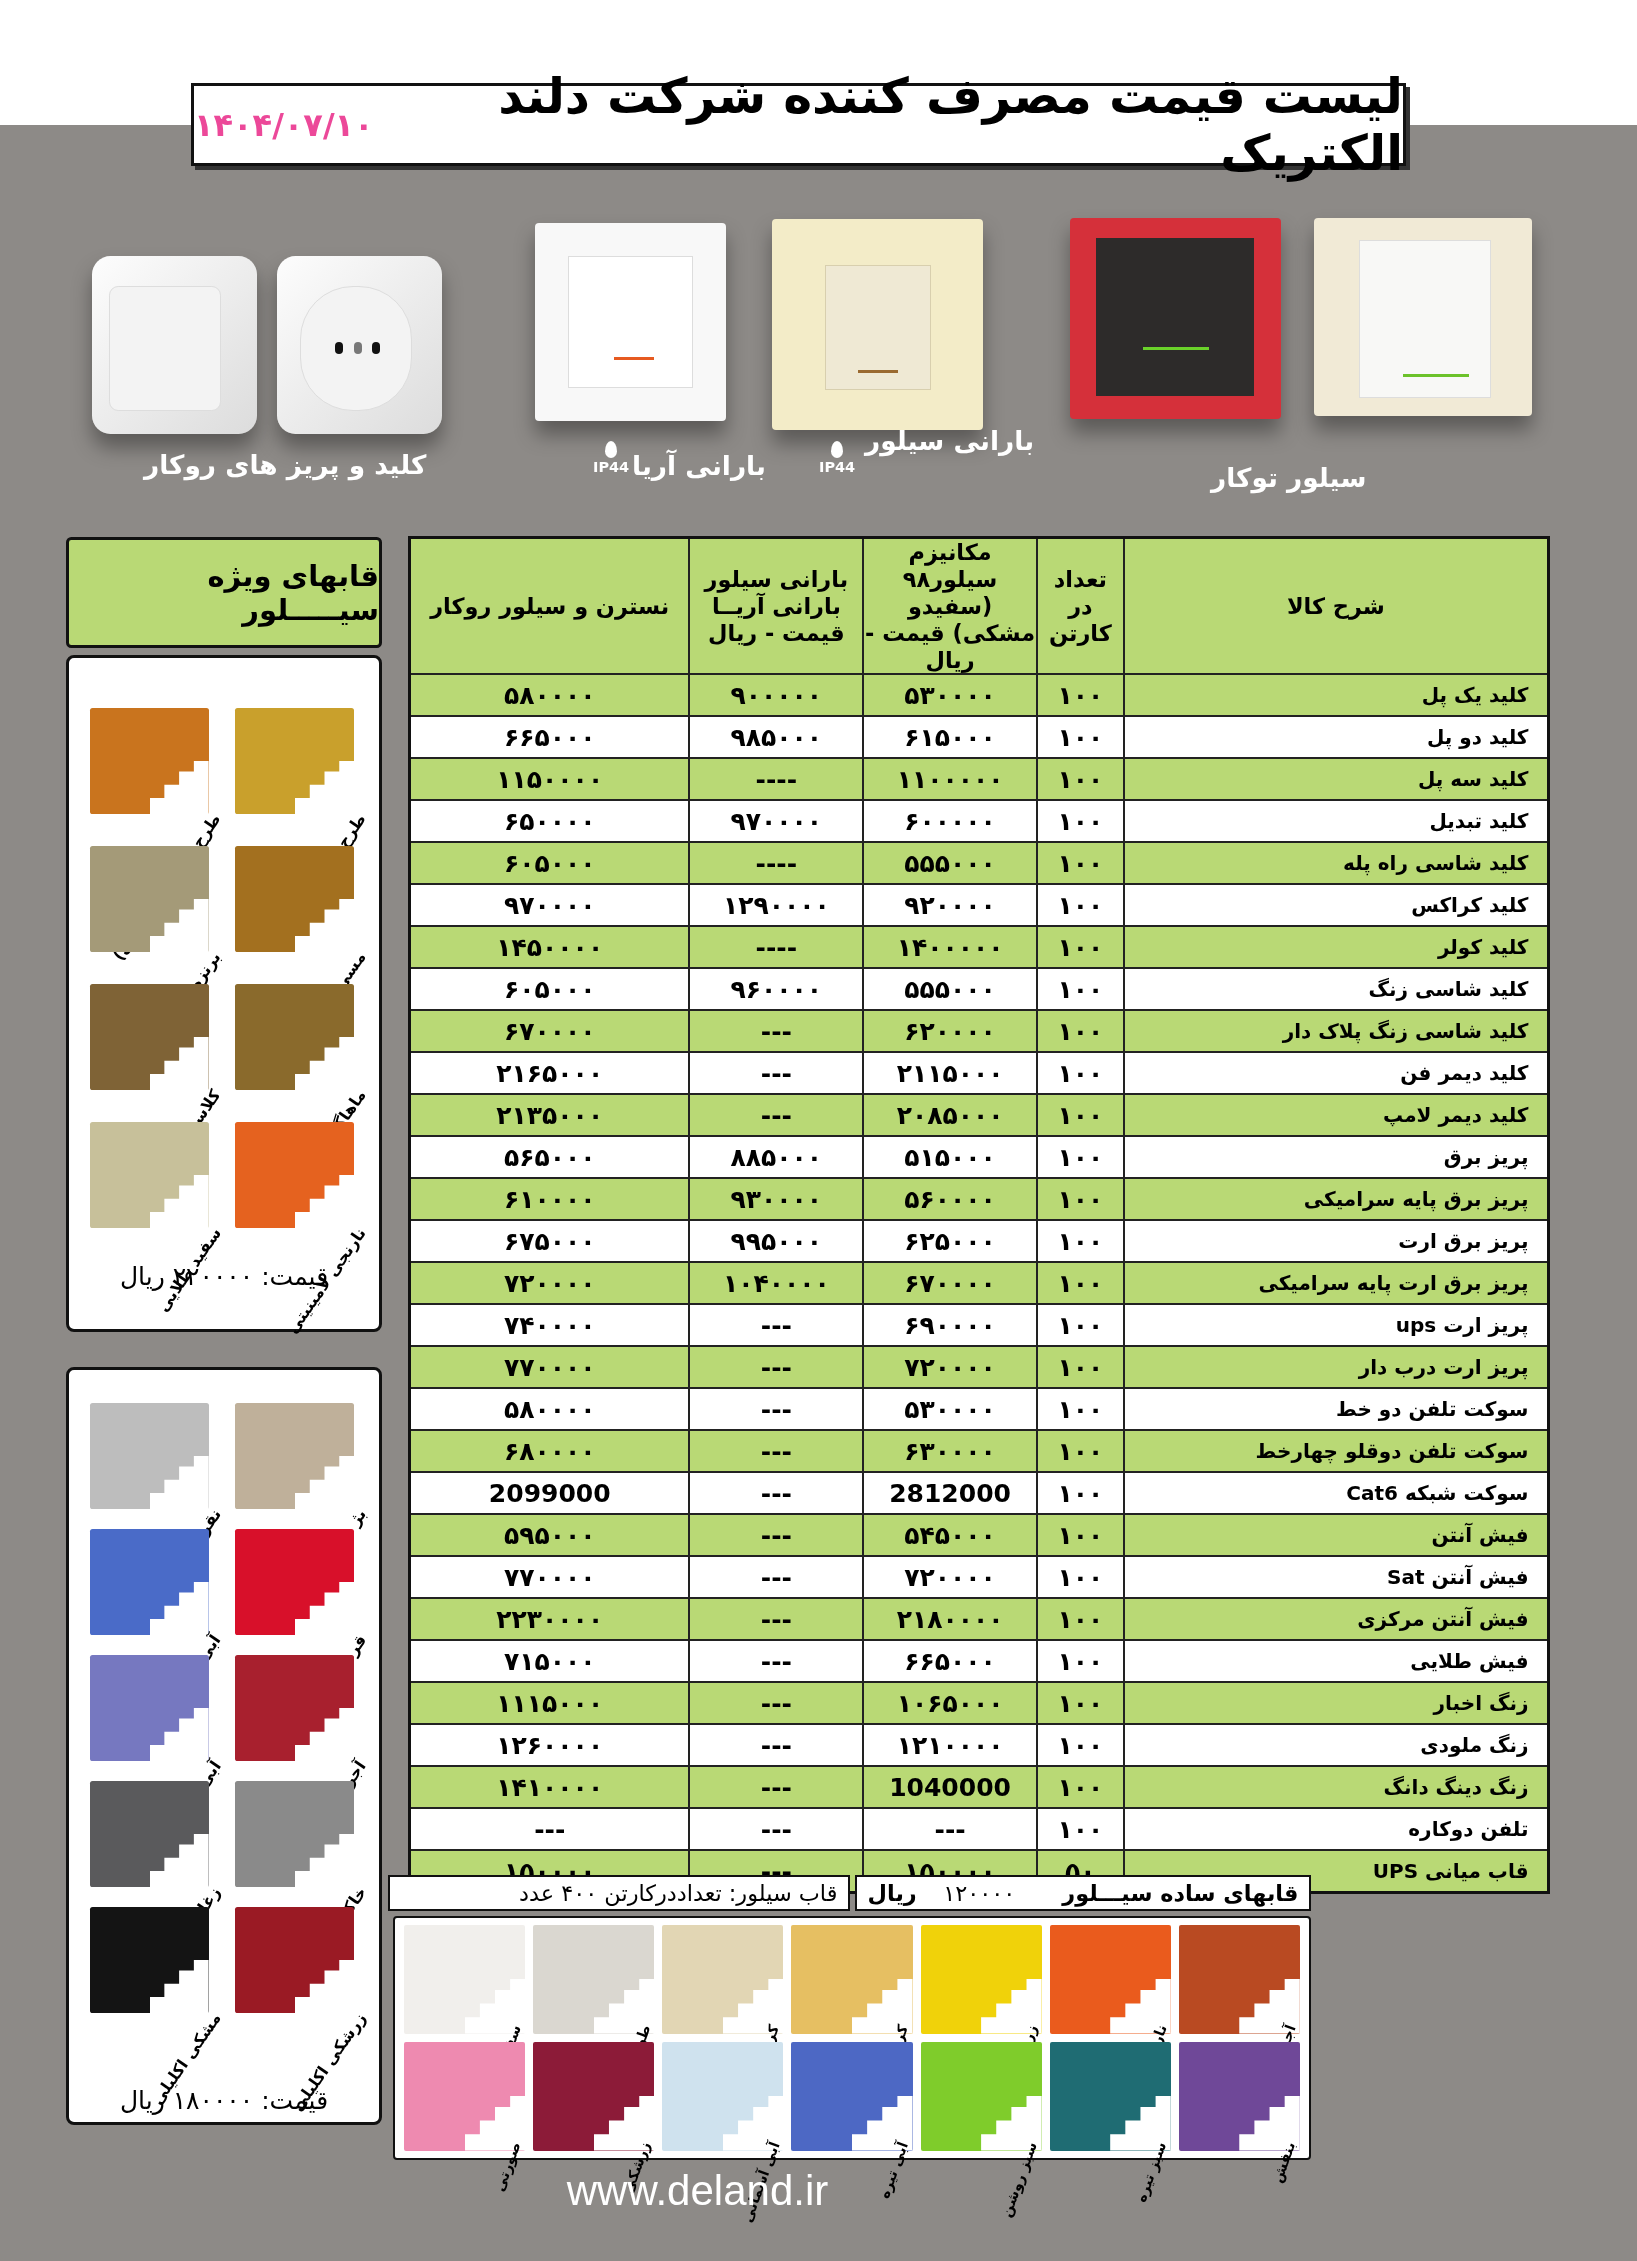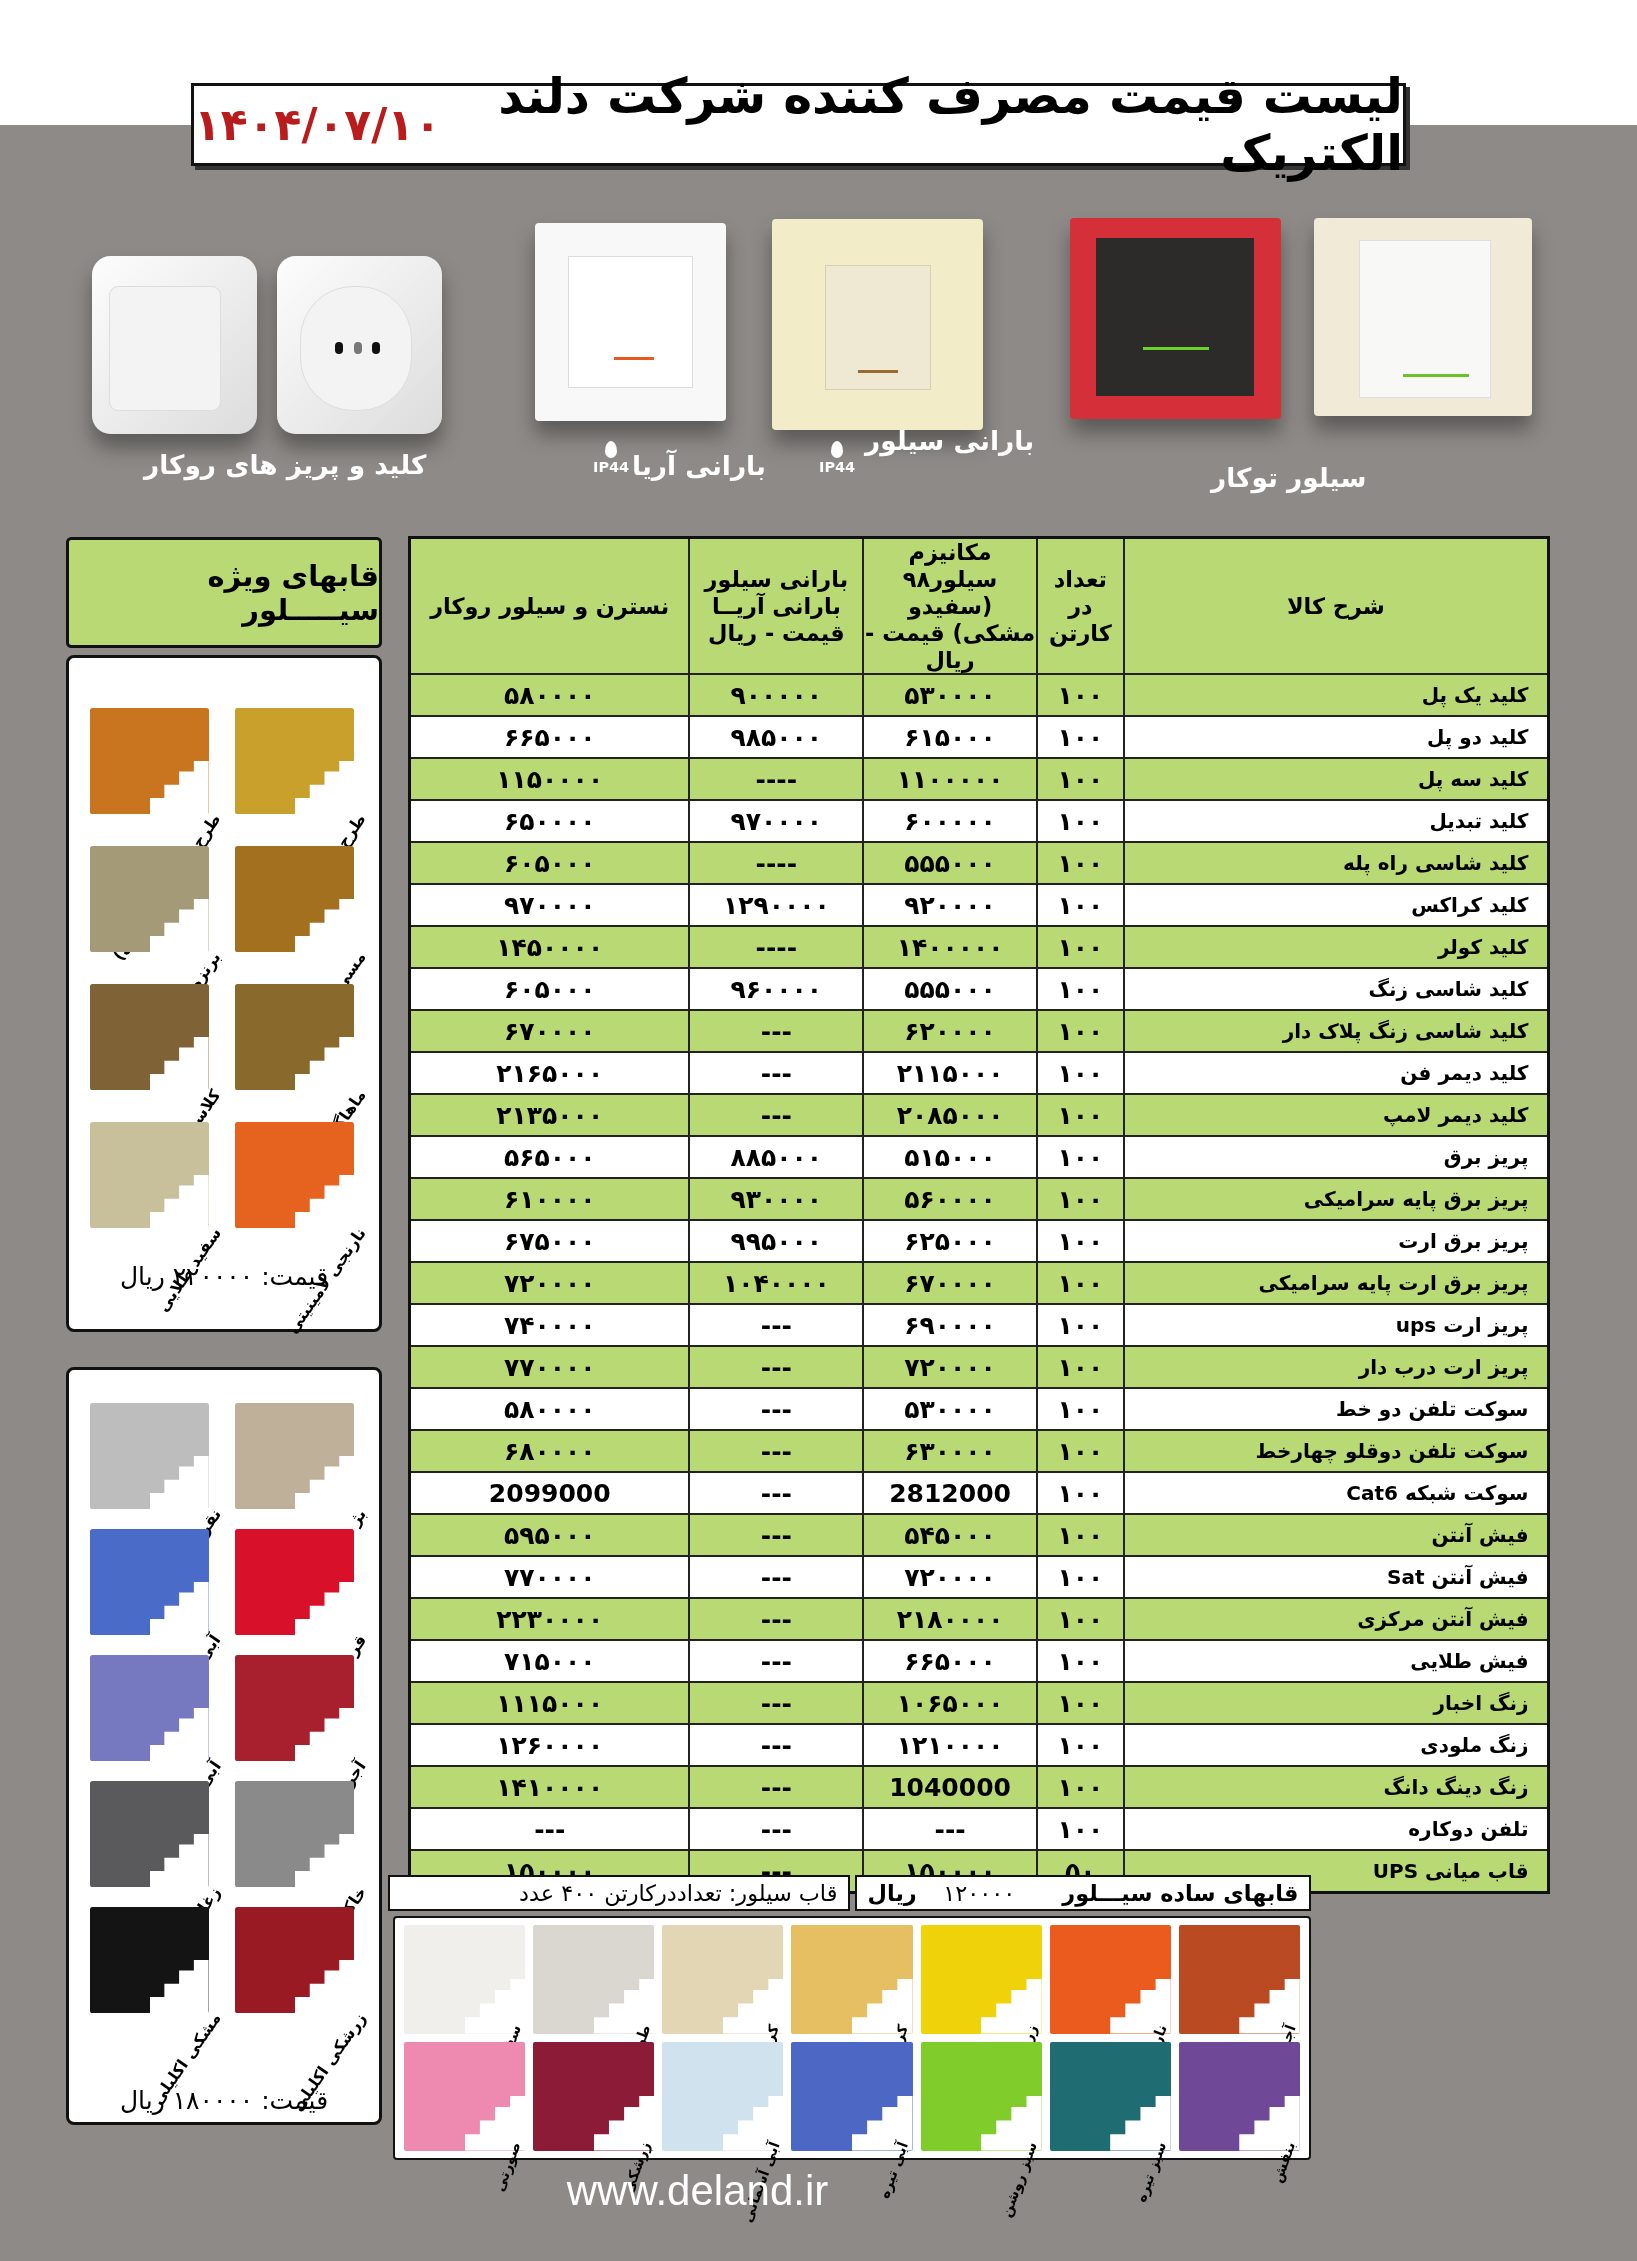--- a/index.html
+++ b/index.html
@@ -1,21 +1,21 @@
 <!DOCTYPE html>
 <html style="font-size:10.6px"><head>
 <meta charset="utf-8">
 <style>
   *{box-sizing:border-box;margin:0;padding:0}
   html,body{width:1637px;height:2261px;overflow:hidden}
   body{background:#fff;font-family:"DejaVu Sans",sans-serif;position:relative;direction:ltr}
   .gray-bg{position:absolute;left:0;top:125px;width:1637px;height:2136px;background:#8d8a87}
   .title-box{position:absolute;left:191px;top:83px;width:1215px;height:83px;background:#fff;border:3.3px solid #111;box-shadow:4px 4px 0 #333;display:flex;align-items:center;justify-content:center;gap:53px}
   .title-text{font-size:49px;font-weight:bold;color:#000;direction:rtl}
-  .title-date{font-size:44px;font-weight:bold;color:#b91c1c}
+  .title-date{font-size:32px;font-weight:bold;color:#ec4899}
   .product{position:absolute;border-radius:4px}
   .prod-label{position:absolute;color:#fff;font-size:26.4px;font-weight:bold;direction:rtl;white-space:nowrap}
   .ip44{position:absolute;color:#fff;font-size:14.5px;font-weight:bold;text-align:center}
   .ip44 .drop{display:block;width:12px;height:17px;background:#fff;border-radius:50% 50% 50% 50%/60% 60% 40% 40%;margin:0 auto 1.3px}
   
   .price-table{position:absolute;left:408px;top:536px;width:1142px;border-collapse:collapse;direction:rtl;border:3.3px solid #111}
   .price-table th,.price-table td{border:2px solid #222;text-align:center;color:#000}
   .price-table th{background:#b9d975;font-size:22.4px;font-weight:bold;line-height:1.2;height:99px}
   .price-table td{height:42px;font-size:25px;font-weight:bold}
   .price-table tr.g td{background:#b9d975}

